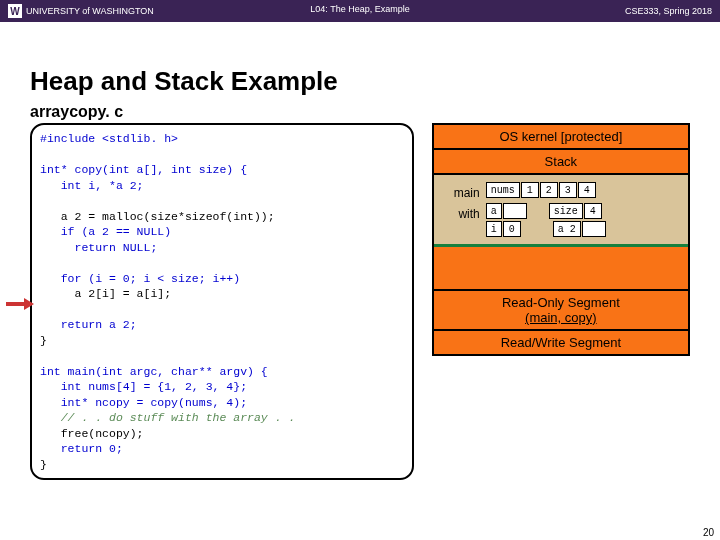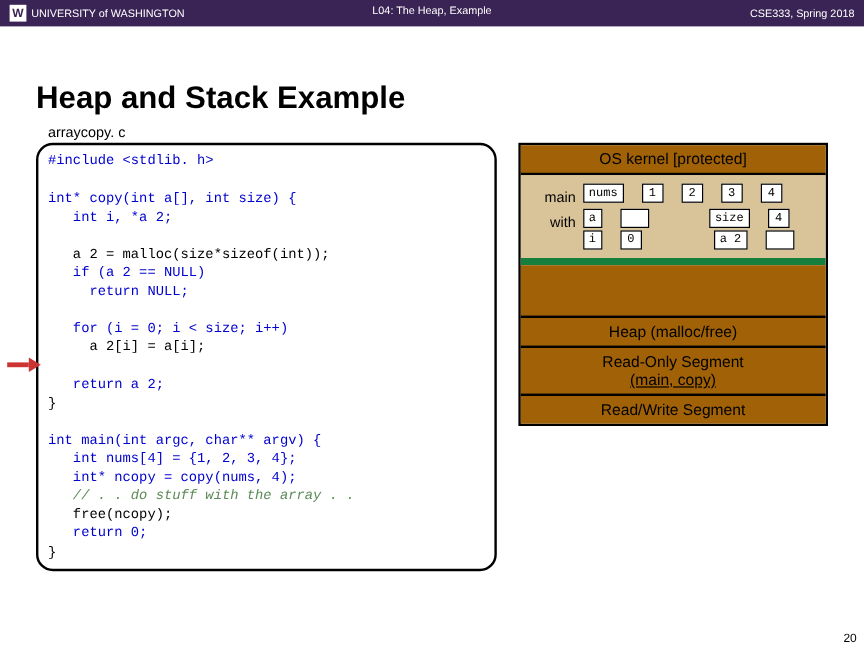--- a/index.html
+++ b/index.html
@@ -6,40 +6,40 @@
   body { width: 720px; height: 540px; background: #fff; font-family: Arial, sans-serif; position: relative; overflow: hidden; }
 
   .header { background: #3a2355; height: 22px; display: flex; align-items: center; color: #fff; font-size: 9px; padding: 0 8px; }
   .header-left { display: flex; align-items: center; gap: 4px; }
   .wlogo { width: 14px; height: 14px; background: #fff; color: #3a2355; font-weight: bold; font-size: 10px; display: flex; align-items: center; justify-content: center; }
   .header-center { position: absolute; left: 50%; transform: translateX(-50%); top: 4px; }
   .header-right { margin-left: auto; }
 
   .slide { padding: 8px 30px 0 30px; position: relative; }
   .title { font-size: 26px; font-weight: bold; margin-bottom: 6px; margin-top: 36px; }
-  .file-label { font-size: 12px; margin-left: 10px; margin-bottom: 2px; }
+  .file-label { font-size: 16px; margin-bottom: 2px; font-weight: bold; }
 
   .layout { display: flex; gap: 18px; }
   .left { width: 416px; }
   .right { width: 280px; }
 
   .code-box { border: 2px solid #000; border-radius: 14px; padding: 6px 8px; font-family: "Courier New", monospace; font-size: 11.5px; line-height: 1.35; background: #fff; white-space: pre; }
   .kw { color: #0000d0; }
   .cm { color: #5b8b57; font-style: italic; }
 
   .mem-box { border: 2px solid #000; }
-  .mem-row { border-bottom: 2px solid #000; background: #a16207; padding: 4px 18px; font-size: 13px; text-align: center; }
+  .mem-row { border-bottom: 2px solid #000; background: #f97316; padding: 4px 18px; font-size: 13px; text-align: center; }
   .mem-row:last-child { border-bottom: none; }
   .mem-head { font-family: Arial; }
-  .stack-area { background: #d9c49a; border-bottom: 6px solid #15803d; padding: 4px 4px 4px 4px; font-family: "Courier New", monospace; font-size: 11px; }
+  .stack-area { background: #d9c49a; border-bottom: 3px solid #15803d; padding: 4px 4px 4px 4px; font-family: "Courier New", monospace; font-size: 11px; }
 
   .frame { display: flex; gap: 6px; margin: 3px 0; align-items: flex-start; }
   .frame-label { width: 42px; text-align: right; padding-top: 4px; font-family: Arial; font-size: 12px; }
   .frame-body { flex: 1; display: flex; flex-direction: column; gap: 2px; }
-  .vrow { display: flex; gap: 15px; align-items: center; }
+  .vrow { display: flex; gap: 1px; align-items: center; }
   .cell { border: 1px solid #000; background: #fff; min-width: 18px; height: 16px; display: flex; align-items: center; justify-content: center; padding: 0 3px; font-size: 10px; }
   .lbl { border: 1px solid #000; background: #fff; height: 16px; display: flex; align-items: center; padding: 0 4px; font-size: 10px; }
   .empty-block { height: 44px; }
 
   .arrow { position: absolute; left: 6px; top: 276px; width: 28px; height: 12px; }
   .arrow::before { content:""; position:absolute; left:0; top:4px; width:18px; height:4px; background:#c33; }
   .arrow::after { content:""; position:absolute; right:0; top:0; border-left:10px solid #c33; border-top:6px solid transparent; border-bottom:6px solid transparent; }
 
   .page-num { position: absolute; right: 6px; bottom: 2px; font-size: 10px; }
 </style>
@@ -83,20 +83,21 @@
 <span class="kw">   int* ncopy = copy(nums, 4);</span>
 <span class="cm">   // . . do stuff with the array . .</span>
 <span>   free(ncopy);</span>
 <span class="kw">   return 0;</span>
 <span>}</span></div>
     </div>
 
     <div class="right">
       <div class="mem-box">
         <div class="mem-row mem-head">OS kernel [protected]</div>
+        <div class="mem-row mem-head">Stack</div>
 
         <div class="stack-area">
           <div class="frame">
             <div class="frame-label">main</div>
             <div class="frame-body">
               <div class="vrow">
                 <div class="lbl">nums</div>
                 <div class="cell">1</div>
                 <div class="cell">2</div>
                 <div class="cell">3</div>
@@ -120,21 +121,20 @@
                 <div class="cell">0</div>
                 <div style="width:30px"></div>
                 <div class="lbl">a 2</div>
                 <div class="cell" style="min-width:24px"></div>
               </div>
             </div>
           </div>
         </div>
 
         <div class="mem-row empty-block"></div>
-        <div class="mem-row mem-head">Heap (malloc/free)</div>
         <div class="mem-row mem-head">
           <div>Read-Only Segment</div>
           <div style="text-decoration: underline;">(main, copy)</div>
         </div>
         <div class="mem-row mem-head">Read/Write Segment</div>
       </div>
     </div>
   </div>
 </div>
 

